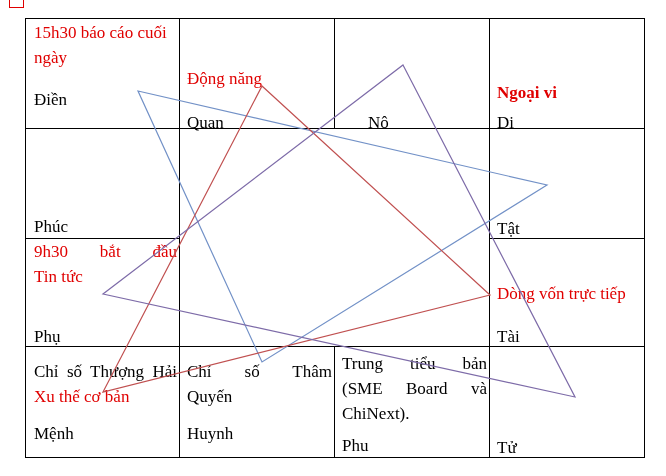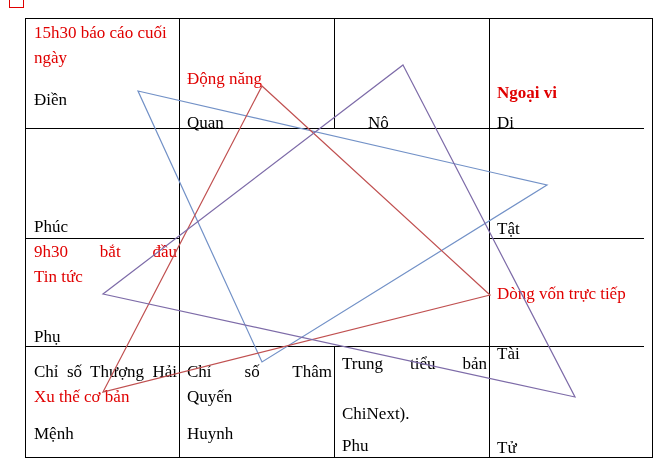--- a/index.html
+++ b/index.html
@@ -10,21 +10,20 @@
     font-family: "Liberation Serif", "DejaVu Serif", serif;
     font-size: 17px;
     color: #000000;
     overflow: hidden;
   }
   
   #tbl {
     position: absolute; left: 25px; top: 18px;
     width: 618px; height: 438px;
     border: 1px solid #000;
-    padding-left: 8px;
   }
   .vline, .hline { position: absolute; background: #000; }
   .vline { width: 1px; }
   .hline { height: 1px; }
   
   .cell { position: absolute; }
   .txt { position: absolute; left: 8px; white-space: nowrap; line-height: 21px; }
   .red { color: #e00000; }
   .jline {
     white-space: normal;
@@ -84,35 +83,36 @@
       <div class="txt" style="top:90px;">Tật</div>
     </div>
 
     <div class="cell" style="left:0; top:219px; width:153px; height:108px;">
       <div class="txt red jline" style="top:3px;">9h30 bắt đầu</div>
       <div class="txt red" style="top:28px;">Tin tức</div>
       <div class="txt" style="top:64px;margin-top:24px;">Phụ</div>
     </div>
     <div class="cell" style="left:463px; top:219px; width:155px; height:108px;">
       <div class="txt red" style="top:45px;">Dòng vốn trực tiếp</div>
-      <div class="txt" style="top:105px;">Tài</div>
+      <div class="txt" style="top:88px;">Tài</div>
     </div>
 
     <div class="cell" style="left:0; top:327px; width:153px; height:111px;">
       <div class="txt jline" style="top:15px;">Chỉ số Thượng Hải</div>
       <div class="txt red" style="top:40px;">Xu thế cơ bản</div>
       <div class="txt" style="top:77px;">Mệnh</div>
     </div>
     <div class="cell" style="left:153px; top:327px; width:155px; height:111px;">
       <div class="txt jline" style="top:15px;">Chỉ số Thâm</div>
       <div class="txt" style="top:40px;">Quyến</div>
       <div class="txt" style="top:77px;">Huynh</div>
     </div>
     <div class="cell" style="left:308px; top:327px; width:155px; height:111px;">
       <div class="txt jline" style="top:7px;">Trung tiểu bản</div>
+      <div class="txt jline" style="top:32px;">(SME Board và</div>
       <div class="txt" style="top:57px;">ChiNext).</div>
       <div class="txt" style="top:89px;">Phu</div>
     </div>
     <div class="cell" style="left:463px; top:327px; width:155px; height:111px;">
       <div class="txt" style="top:91px;">Tử</div>
     </div>
   </div>
 
   <svg id="overlay" width="666" height="476" viewBox="0 0 666 476">
     <polygon points="138,91 547,185 262,362" stroke="#7291c7"></polygon>

